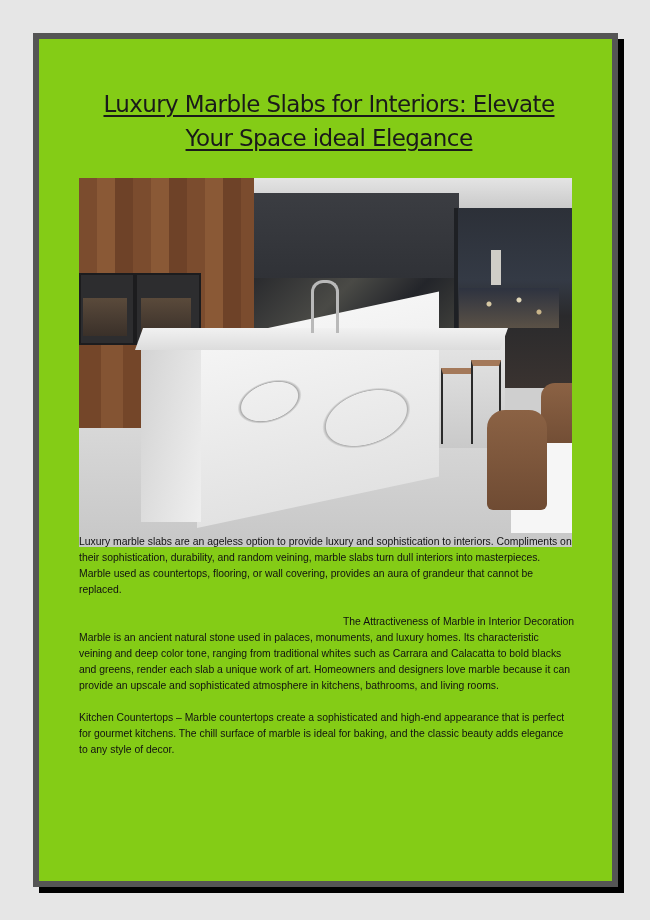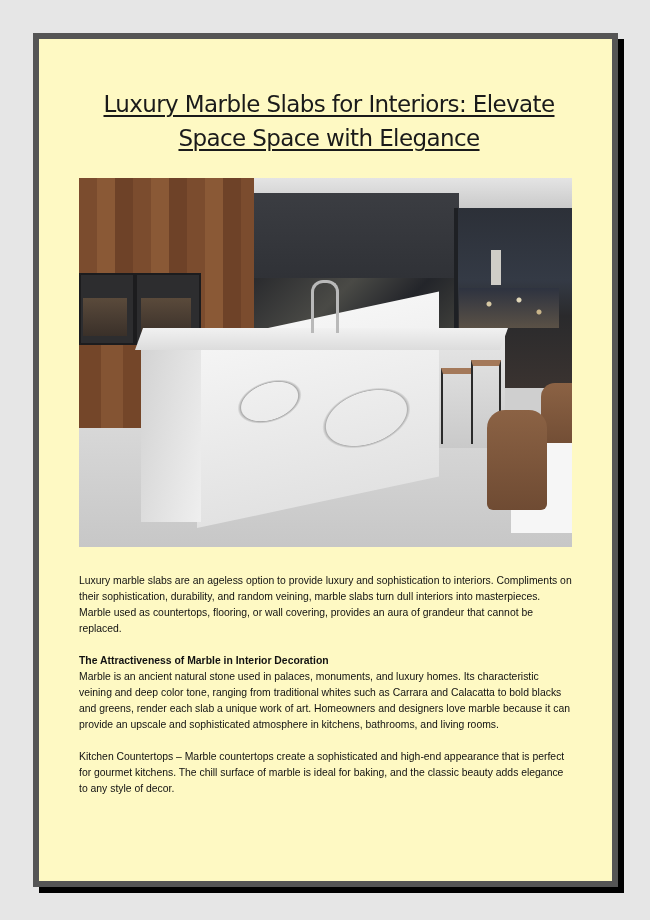--- a/index.html
+++ b/index.html
@@ -22,21 +22,21 @@
       height: 854px;
       background: #000;
     }
     .page-frame {
       position: absolute;
       left: 33px;
       top: 33px;
       width: 573px;
       height: 842px;
       border: 6px solid #555555;
-      background: #fef9c3;
+      background: #84cc16;
     }
     .title {
       position: absolute;
       left: 40px;
       top: 48px;
       width: 500px;
       text-align: center;
       font-family: "DejaVu Sans", sans-serif;
       font-size: 23px;
       line-height: 34px;
@@ -86,42 +86,42 @@
     .faucet { left: 232px; top: 102px; width: 22px; height: 50px; border: 3px solid #b9b9b9; border-bottom: none; border-radius: 12px 12px 0 0; }
     .stool1 { left: 362px; top: 190px; width: 28px; height: 70px; border-top: 6px solid #a4795a; border-left: 2px solid #2a2a2a; border-right: 2px solid #2a2a2a; }
     .stool2 { left: 392px; top: 182px; width: 26px; height: 62px; border-top: 6px solid #a4795a; border-left: 2px solid #2a2a2a; border-right: 2px solid #2a2a2a; }
     .chair1 { left: 408px; top: 232px; width: 60px; height: 100px; background: linear-gradient(#8b6244, #6f4b33); border-radius: 18px 18px 6px 6px; }
     .chair2 { left: 462px; top: 205px; width: 34px; height: 70px; background: linear-gradient(#8b6244, #6f4b33); border-radius: 14px 0 0 6px; }
     .table { left: 432px; top: 265px; width: 70px; height: 90px; background: #f6f6f6; border-radius: 8px 0 0 0; }
 
     .body-text {
       position: absolute;
       left: 40px;
-      top: 534px;
+      top: 495px;
       width: 495px;
       font-family: "Liberation Sans", sans-serif;
       font-size: 10.4px;
       line-height: 16px;
       color: #111;
     }
     .body-text p { margin: 0; }
     .body-text .gap { height: 16px; }
-    .heading { font-weight: bold; }
+    .heading { font-weight: normal; text-align: right; }
     .lead { font-weight: normal; }
   </style>
 </head>
 <body>
 
 <div class="page-shadow"></div>
 
 <div class="page-frame">
 
   <h1 class="title">
     <span>Luxury Marble Slabs for Interiors: Elevate</span><br>
-    <span>Space Space with Elegance</span>
+    <span>Your Space ideal Elegance</span>
   </h1>
 
   <div class="hero" role="img" aria-label="Modern kitchen with white Calacatta-style marble waterfall island, wood cabinetry, built-in ovens, dark cabinets, city-view windows, bar stools and brown leather dining chairs">
     <div class="floor"></div>
     <div class="ceiling"></div>
     <div class="wood-wall"></div>
     <div class="wood-lower"></div>
     <div class="oven1"></div>
     <div class="oven2"></div>
     <div class="oven-glass1"></div>

